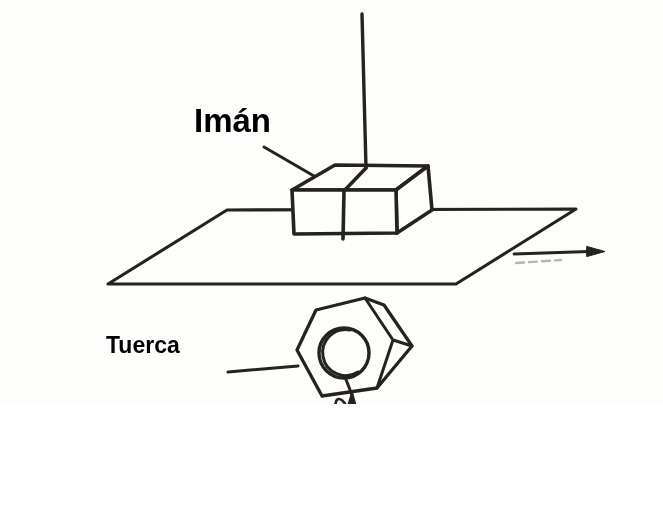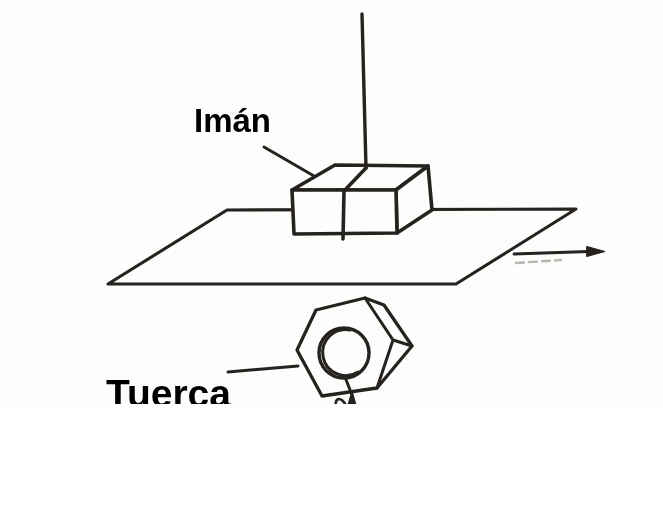--- a/index.html
+++ b/index.html
@@ -23,21 +23,21 @@
   .fig-label {
     position: absolute;
     font-weight: bold;
     color: #000000;
     line-height: 1;
     white-space: nowrap;
     user-select: none;
   }
   #label-magnet { left: 194px; top: 104px; font-size: 33px; }
   #label-paper  { left: 506px; top: 269px; font-size: 30px; }
-  #label-nut    { left: 106px; top: 374px; font-size: 39px; }
+  #label-nut    { left: 106px; top: 334px; font-size: 23px; }
 </style>
 </head>
 <body>
 
 <div id="canvas">
 
   <svg id="diagram-svg" width="663" height="519" viewBox="0 0 663 519">
 
     <g fill="none" stroke-linecap="round" stroke-linejoin="round" stroke="#262220">
 

